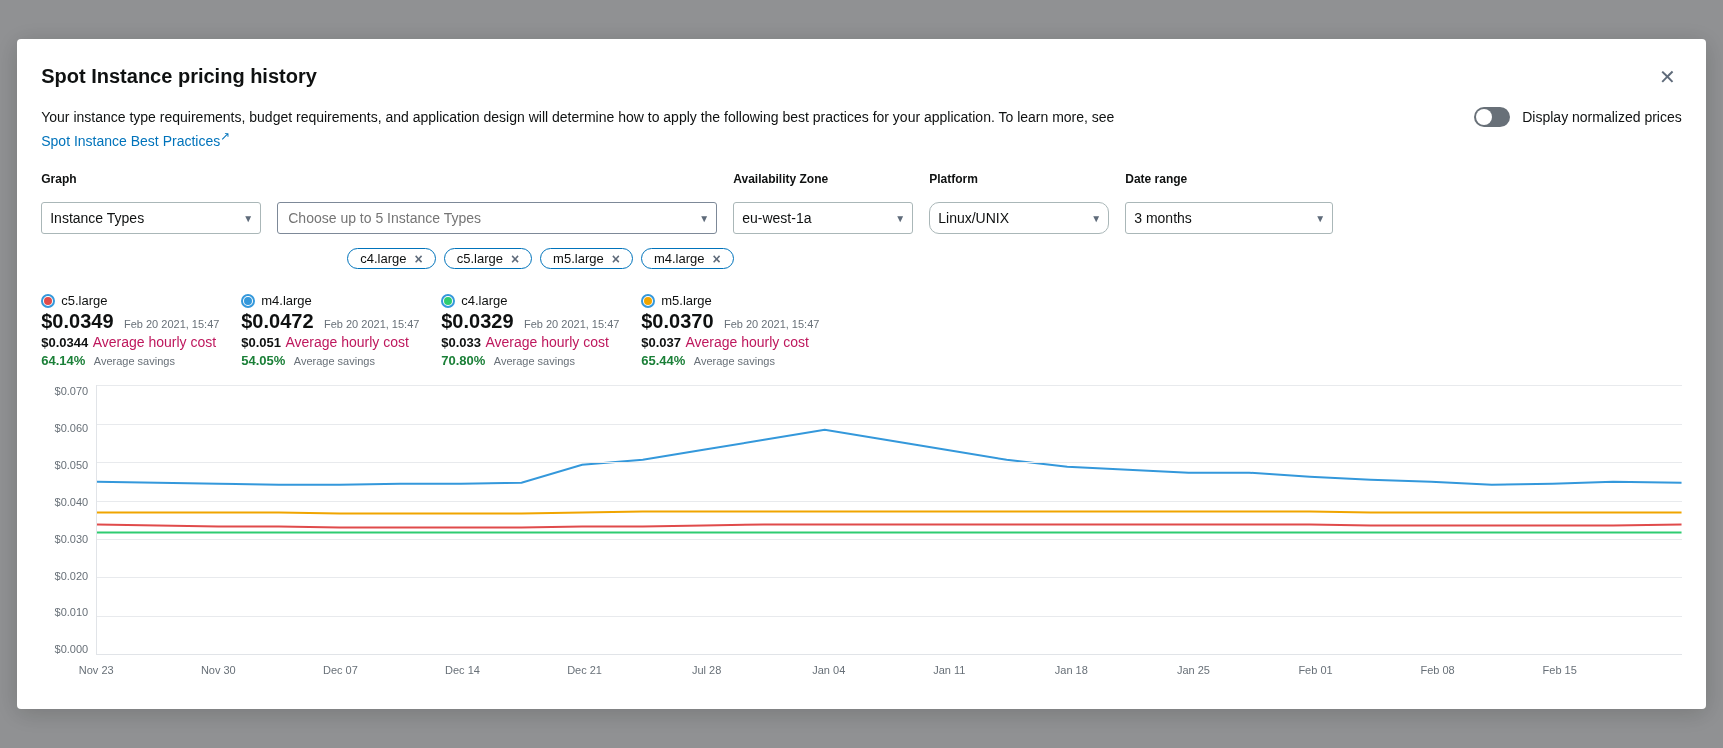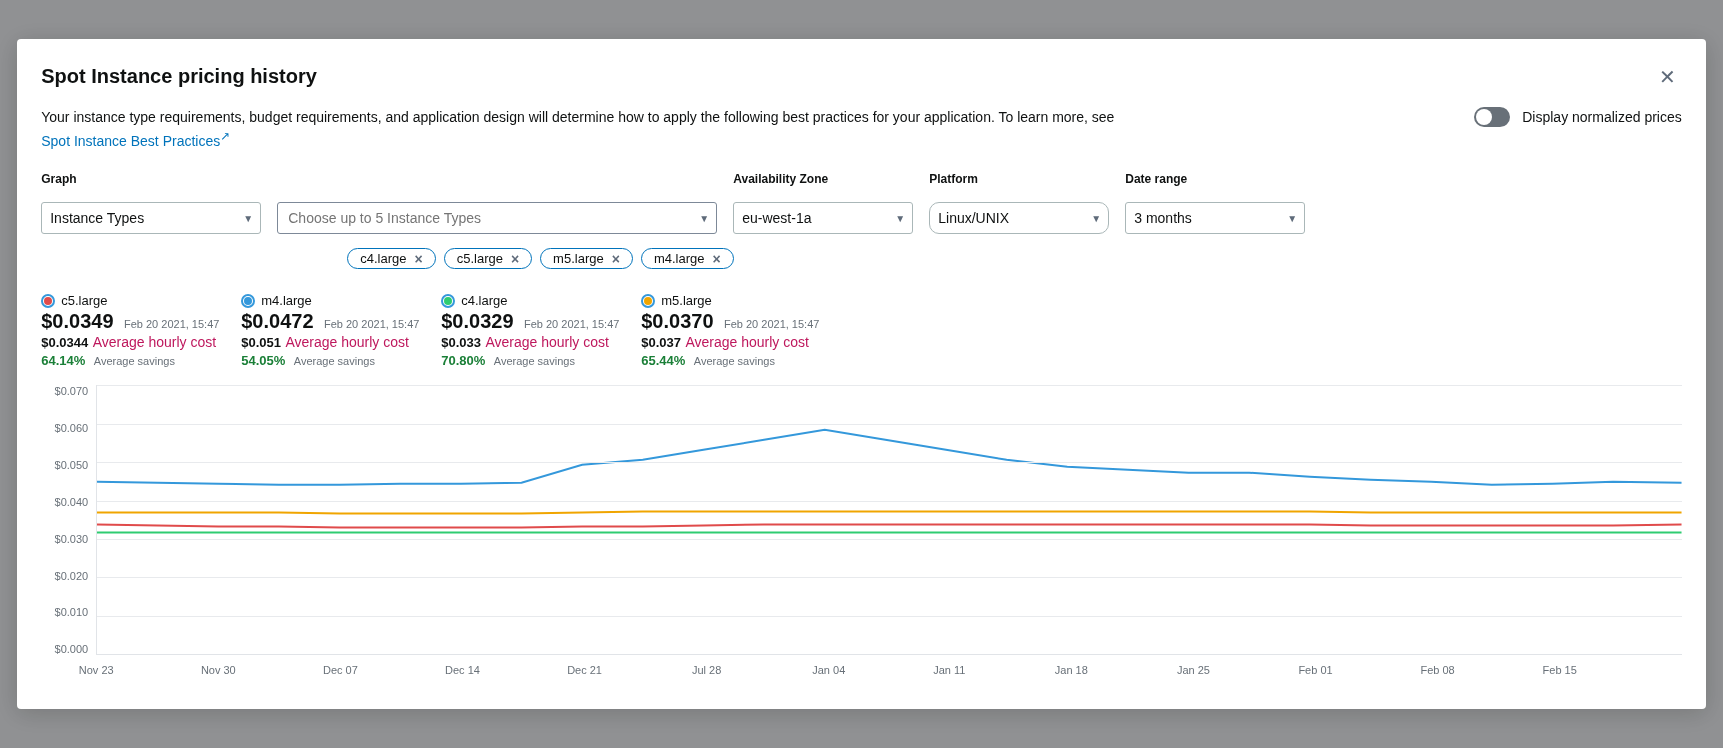--- a/index.html
+++ b/index.html
@@ -104,21 +104,21 @@
           <select class="filter-select" style="width:180px;border-radius:10px;">
             <option>Linux/UNIX</option>
             <option>Windows</option>
           </select>
         </div>
       </div>
 
       <div class="filter-group">
         <label class="filter-label">Date range</label>
         <div class="select-wrapper">
-          <select class="filter-select" style="width:180px;">
+          <select class="filter-select" style="width:208px;">
             <option>1 week</option>
             <option>2 weeks</option>
             <option>1 month</option>
             <option selected="">3 months</option>
             <option>6 months</option>
           </select>
         </div>
       </div>
     </div>
 

